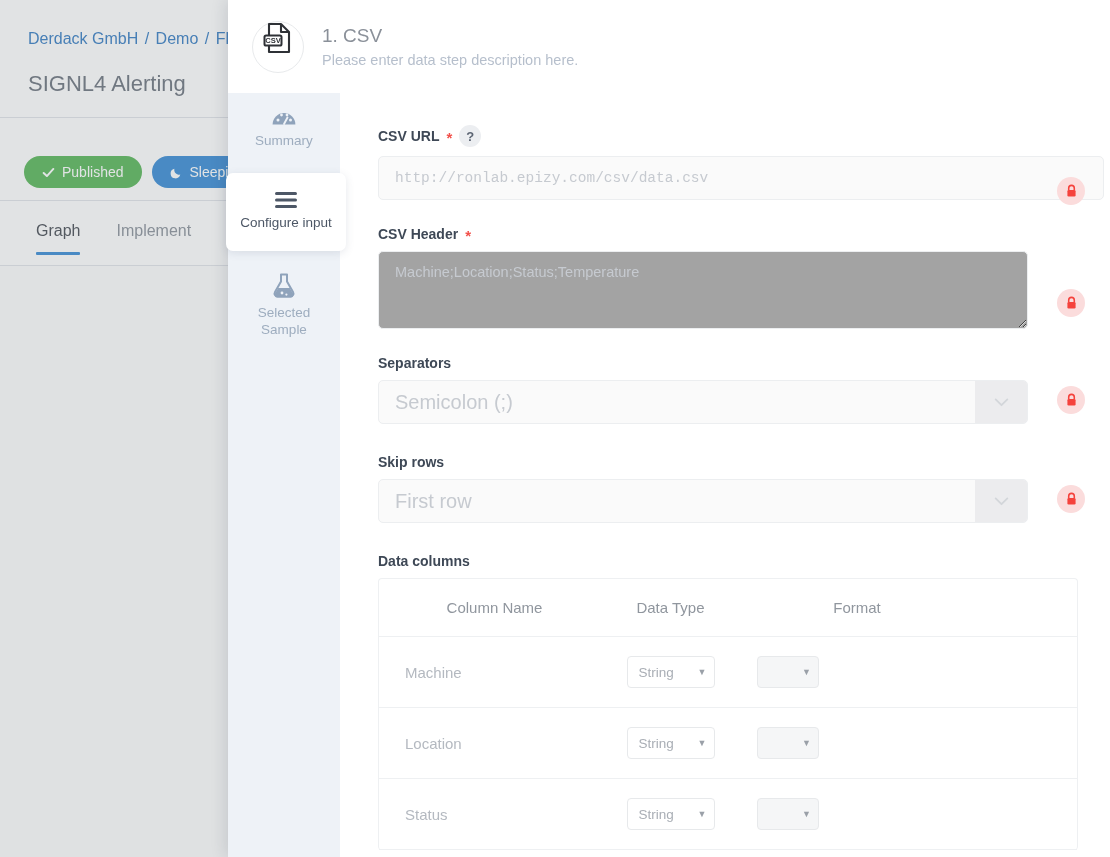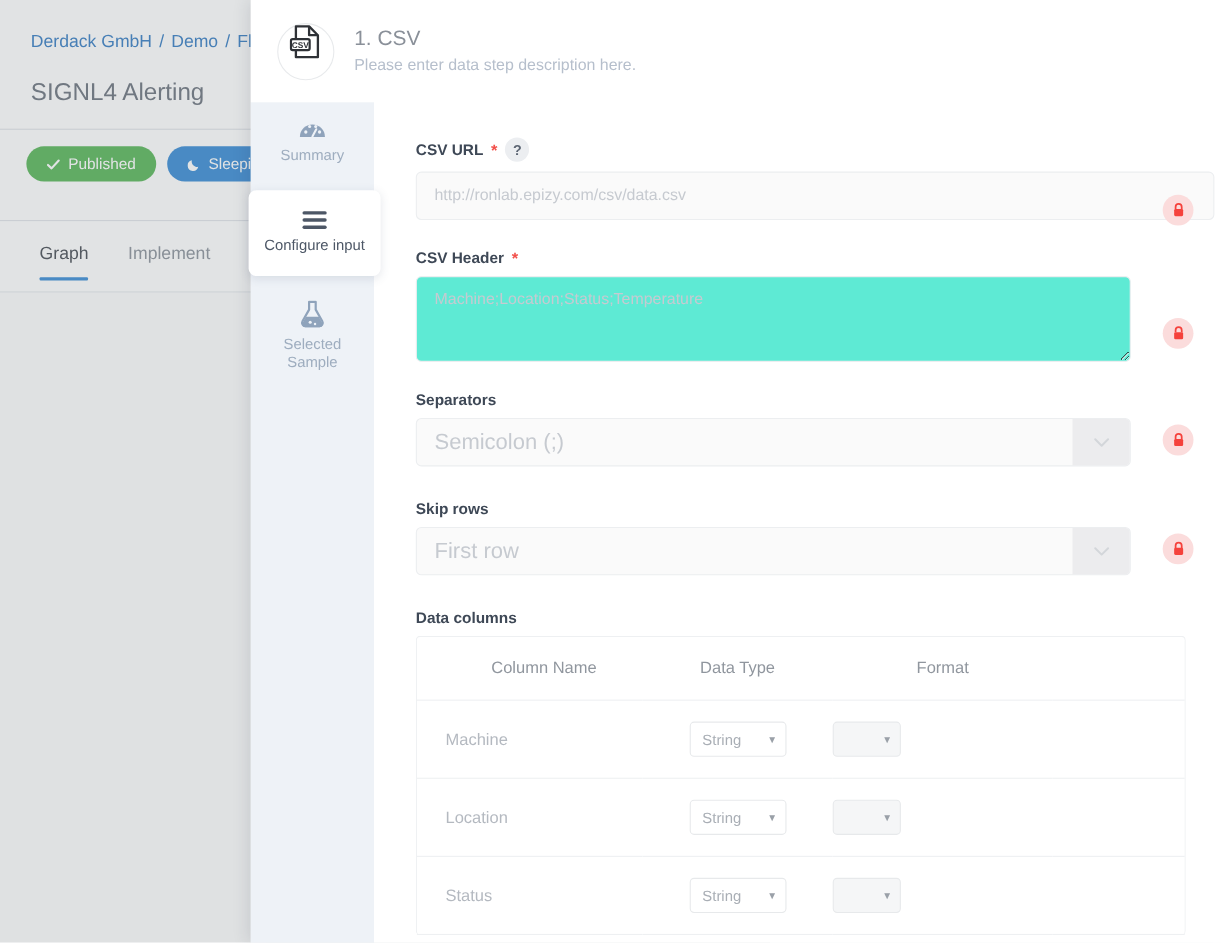--- a/index.html
+++ b/index.html
@@ -25,21 +25,21 @@
   }
   .bg-breadcrumb .sep { color: #3a7fc4; padding: 0 2px; }
   .bg-title {
     position: absolute; left: 28px; top: 71px;
     font-size: 22px; color: #6f7680; white-space: nowrap;
   }
   .bg-rule-1 {
     position: absolute; left: 0; top: 117px; width: 700px; height: 1px;
     background: #e2e5e9;
   }
-  .bg-badges { position: absolute; left: 24px; top: 133px; display: flex; gap: 10px; }
+  .bg-badges { position: absolute; left: 24px; top: 156px; display: flex; gap: 10px; }
   .badge {
     height: 32px; border-radius: 16px; color: #fff;
     display: flex; align-items: center; gap: 7px;
     padding: 0 18px; font-size: 14px; white-space: nowrap;
   }
   .badge.green { background: #5cb85c; }
   .badge.blue  { background: #3d8ed6; }
   .bg-rule-2 {
     position: absolute; left: 0; top: 200px; width: 700px; height: 1px;
     background: #e2e5e9;
@@ -143,27 +143,27 @@
     background: #eceef1; color: #5c6573;
     font-size: 13px; font-weight: bold;
     display: flex; align-items: center; justify-content: center;
     cursor: pointer; flex: none;
   }
 
   .inp {
     width: 726px; height: 44px;
     background: #fafafa; border: 1px solid #eceef0; border-radius: 5px;
     padding: 0 16px; font-size: 14.5px; color: #4a4f57;
-    font-family: Liberation Sans, sans-serif;
+    font-family: Liberation Mono, monospace;
     outline: none;
   }
   .inp::placeholder { color: #c6cad0; }
   .ta {
     width: 650px; height: 78px;
-    background: #5eead4; border: 1px solid #eceef0; border-radius: 5px;
+    background: #a3a3a3; border: 1px solid #eceef0; border-radius: 5px;
     padding: 12px 16px; font-size: 14.5px; color: #4a4f57;
     font-family: "Liberation Sans", sans-serif;
     resize: vertical; outline: none; display: block;
   }
   .ta::placeholder { color: #c6cad0; }
 
   .select-wrap {
     width: 650px; height: 44px; position: relative;
     background: #fafafa; border: 1px solid #eceef0; border-radius: 5px;
     display: flex; align-items: center;

